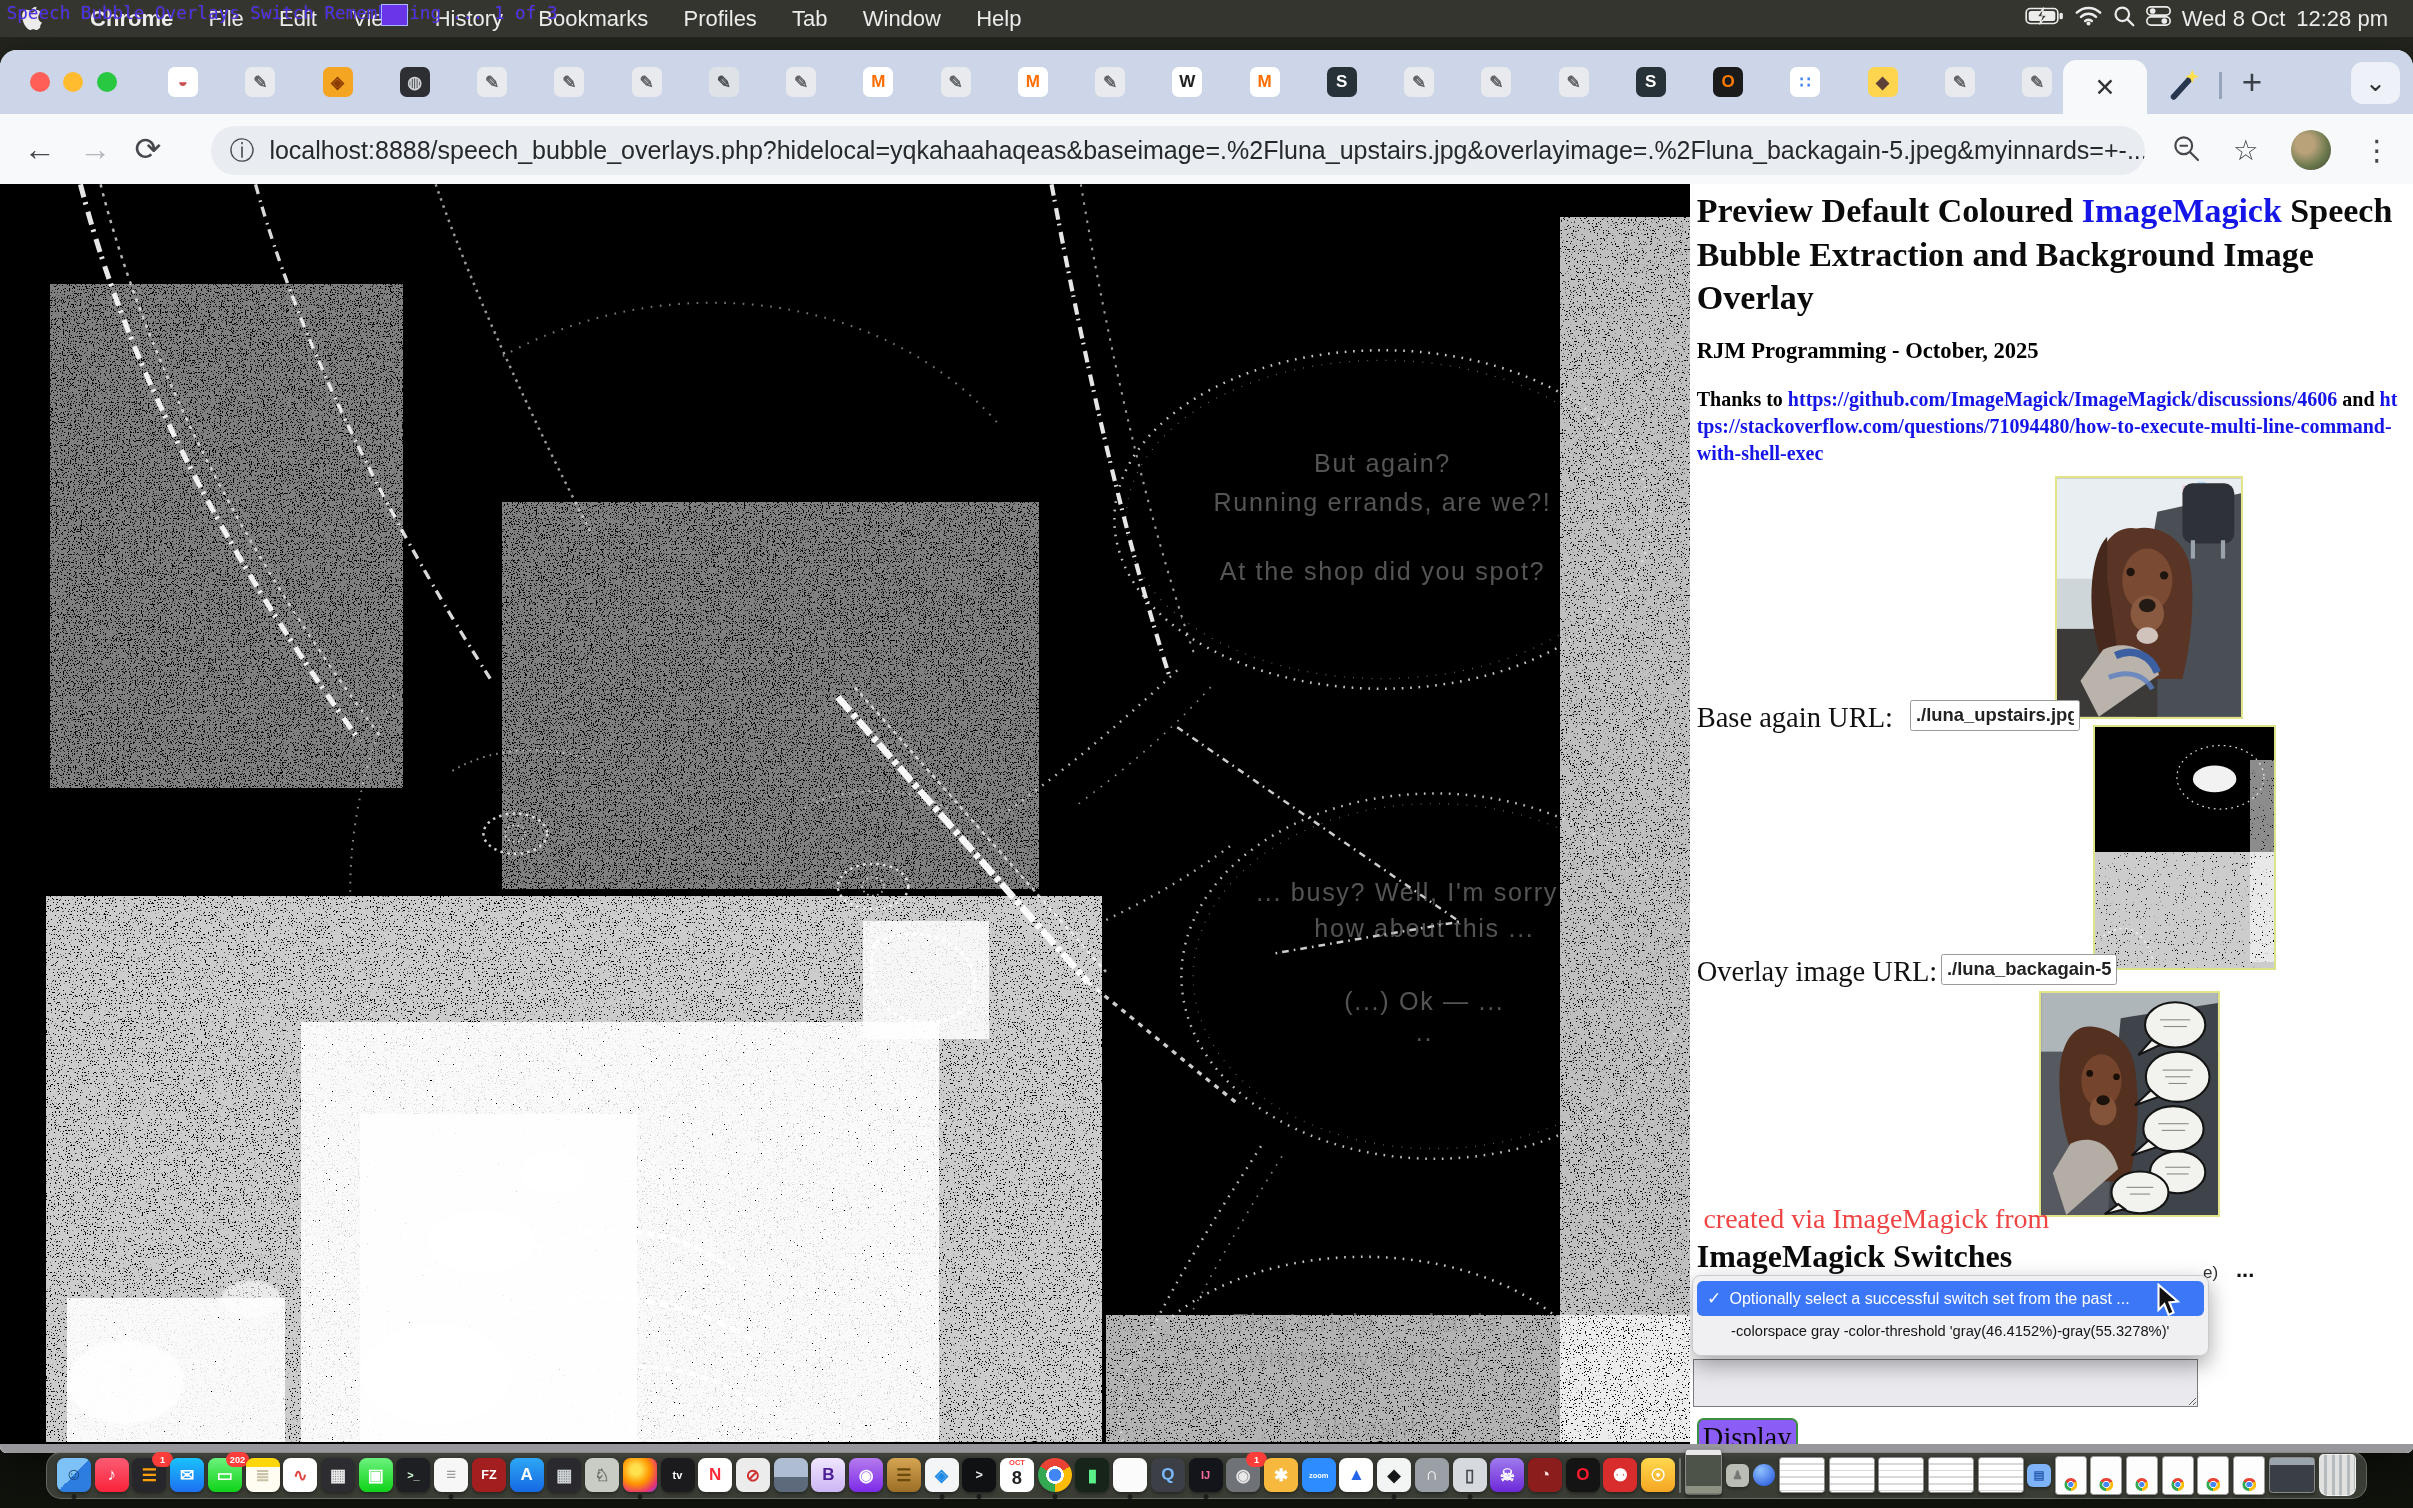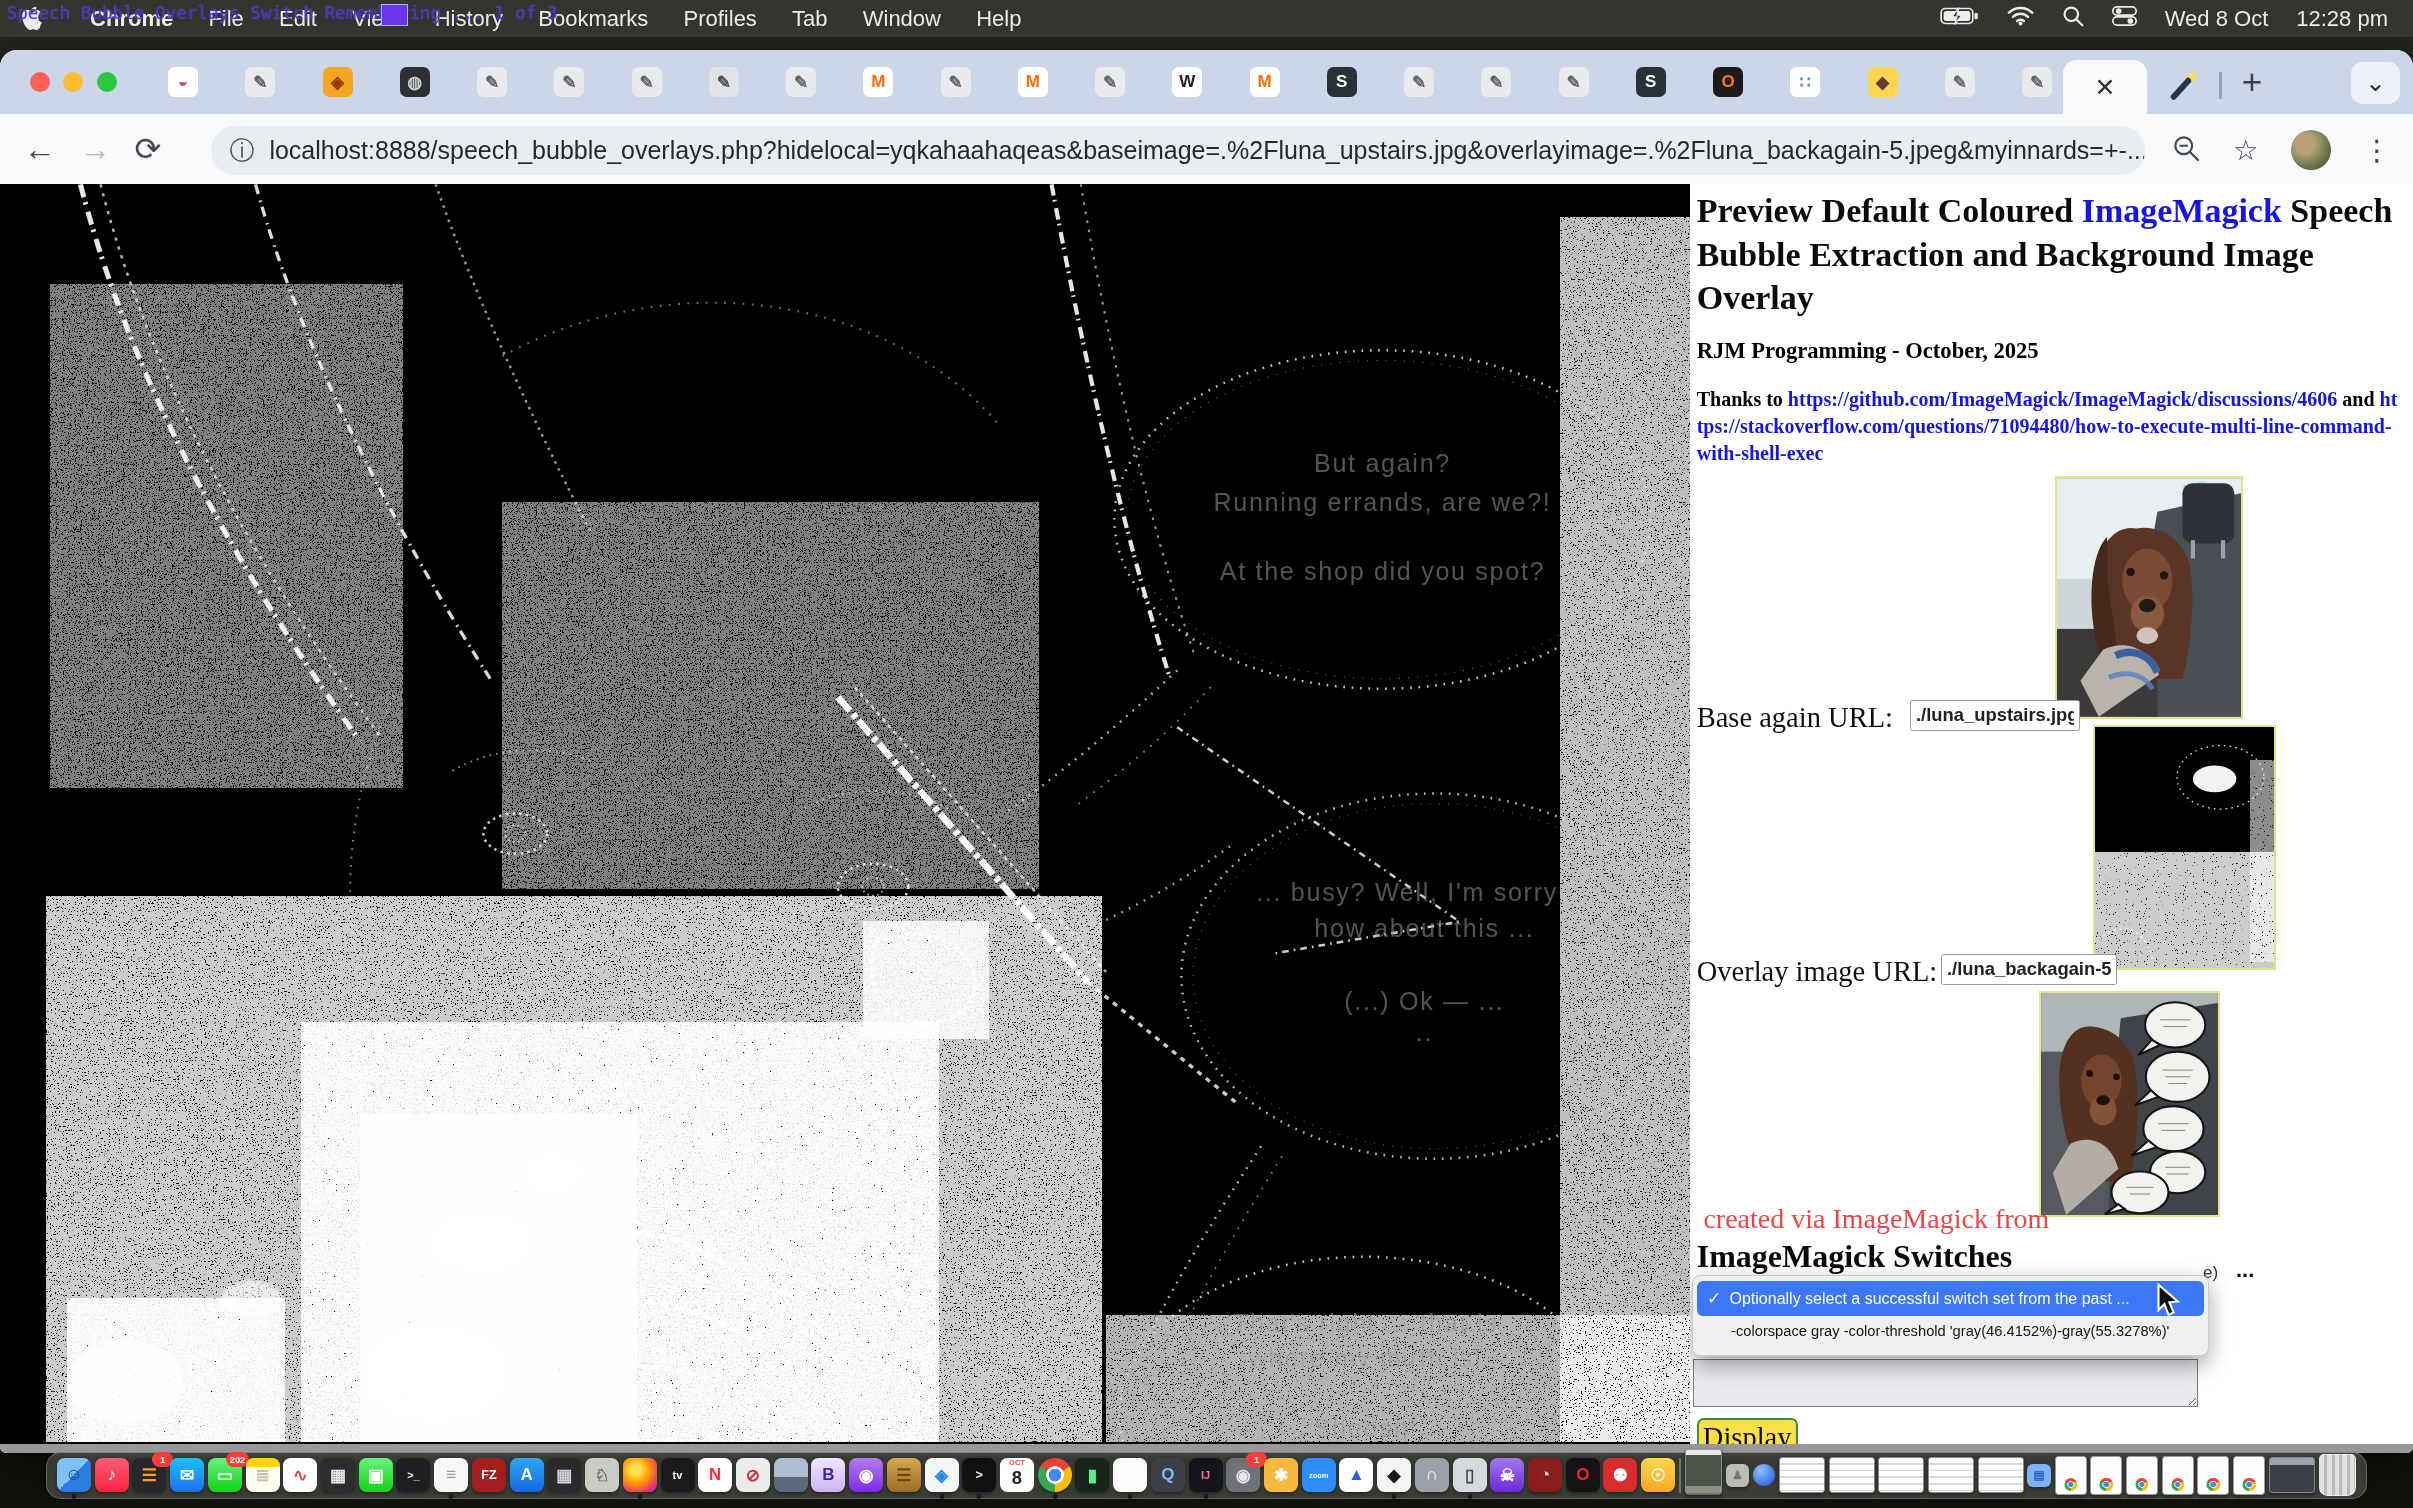--- a/index.html
+++ b/index.html
@@ -3,21 +3,21 @@
 <meta charset="utf-8">
 <style>
   html,body{margin:0;padding:0;width:2413px;height:1508px;overflow:hidden;
     font-family:"Liberation Sans",sans-serif;background:linear-gradient(180deg,#23251e 0%,#1b1d16 60%,#10130c 100%);}
   
   .menubar{position:absolute;top:0;left:0;right:0;height:37px;background:#33352e;color:#ececec;
     display:flex;align-items:center;font-size:22px;z-index:40;}
   .menubar .apple{margin:0 28.5px 0 22px;display:flex;align-items:center;}
   .menubar .mitem{margin:0 17.6px;white-space:nowrap;}
   .menubar .appname{font-weight:bold;}
-  .statusarea{margin-left:auto;display:flex;align-items:center;gap:28px;padding-right:25px;font-size:22px;}
+  .statusarea{margin-left:auto;display:flex;align-items:center;gap:11px;padding-right:25px;font-size:22px;}
   .statusarea .txt{white-space:nowrap;}
   
   .annotation{position:absolute;top:2.5px;left:6.7px;z-index:60;font-family:"DejaVu Sans Mono",monospace;
     font-size:17.6px;color:#3d35ee;text-shadow:0 0 1.7px rgba(255,80,80,.45);white-space:nowrap;}
   .annotation-box{position:absolute;top:4.2px;left:381px;width:25px;height:20px;background:#6a35e8;border:1.7px solid #aab6ff;z-index:60;}
   
   .window{position:absolute;top:50px;left:0;right:0;height:1403px;border-radius:17px 17px 6.7px 6.7px;overflow:hidden;
     background:#fff;box-shadow:0 15px 50px rgba(0,0,0,.6);}
   .tabstrip{position:absolute;top:0;left:0;right:0;height:64px;background:#ccd6e8;display:flex;align-items:center;}
   .lights{display:flex;gap:13.4px;margin-left:30px;}
@@ -63,21 +63,21 @@
   .switchdots{position:absolute;left:546px;top:1073px;font-size:22px;font-weight:bold;color:#111;}
   .dropdown{position:absolute;left:1.7px;top:1091px;width:515px;height:79px;background:#f0f0f3;border:0.8px solid #c9c9cf;
     border-radius:8.4px;box-shadow:0 8.4px 22px rgba(0,0,0,.35);z-index:5;}
   .dd-selected{position:absolute;left:4.2px;right:4.2px;top:5px;height:35px;background:#3b77f7;border-radius:5.9px;
     display:flex;align-items:center;color:#fff;font-size:16px;}
   .dd-check{margin:0 8.4px 0 10px;font-size:17px;}
   .dd-option{position:absolute;left:0;right:0;top:47px;text-align:center;font-size:14.7px;color:#141414;}
   .cursor{position:absolute;left:466px;top:1099px;z-index:9;}
   .rp-textarea{position:absolute;left:2.5px;top:1175px;width:499px;height:42px;background:#e9e9ee;border:1.7px solid #7c7c80;
     resize:both;font-size:17px;}
-  .displaybtn{position:absolute;left:6.7px;top:1234px;width:101px;height:40px;background:#fde047;border:2.5px solid #3e8e41;
+  .displaybtn{position:absolute;left:6.7px;top:1234px;width:101px;height:40px;background:#8b5cf6;border:2.5px solid #3e8e41;
     border-radius:6.7px;font-family:"Liberation Serif",serif;font-size:28.5px;color:#0a0a0a;padding:0;}
   .winbottom{position:absolute;left:0;bottom:0;width:100%;height:9.2px;background:#97979c;}
   
   .dock{position:absolute;left:46px;right:46px;bottom:9.2px;height:45px;background:rgba(120,124,112,.42);
     border:0.8px solid rgba(255,255,255,.22);border-radius:15px;display:flex;align-items:center;
     justify-content:space-between;padding:0 10px;z-index:50;backdrop-filter:blur(3.4px);}
   .dock-item{position:relative;display:flex;align-items:center;justify-content:center;}
   .dock-ico{width:34px;height:34px;border-radius:7.5px;display:flex;align-items:center;justify-content:center;
     font-weight:bold;font-size:17px;box-shadow:0 1.7px 3.4px rgba(0,0,0,.35);}
   .dock-ico.sm{width:23.5px;height:23.5px;border-radius:5.9px;font-size:11.7px;}

